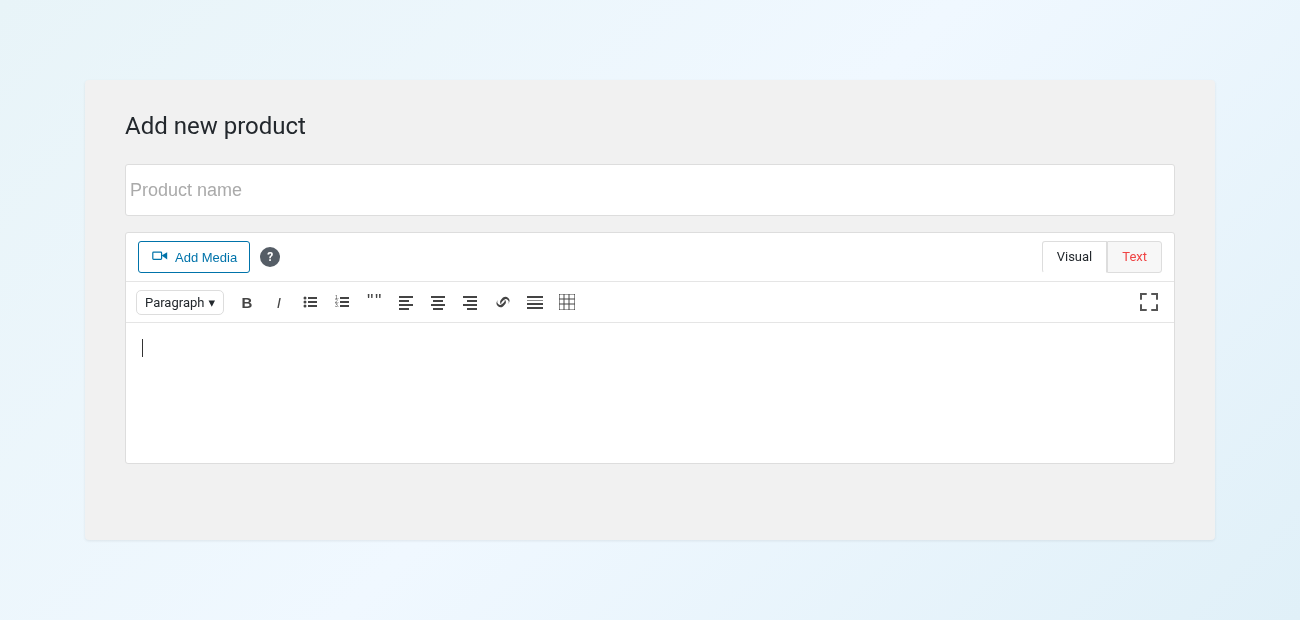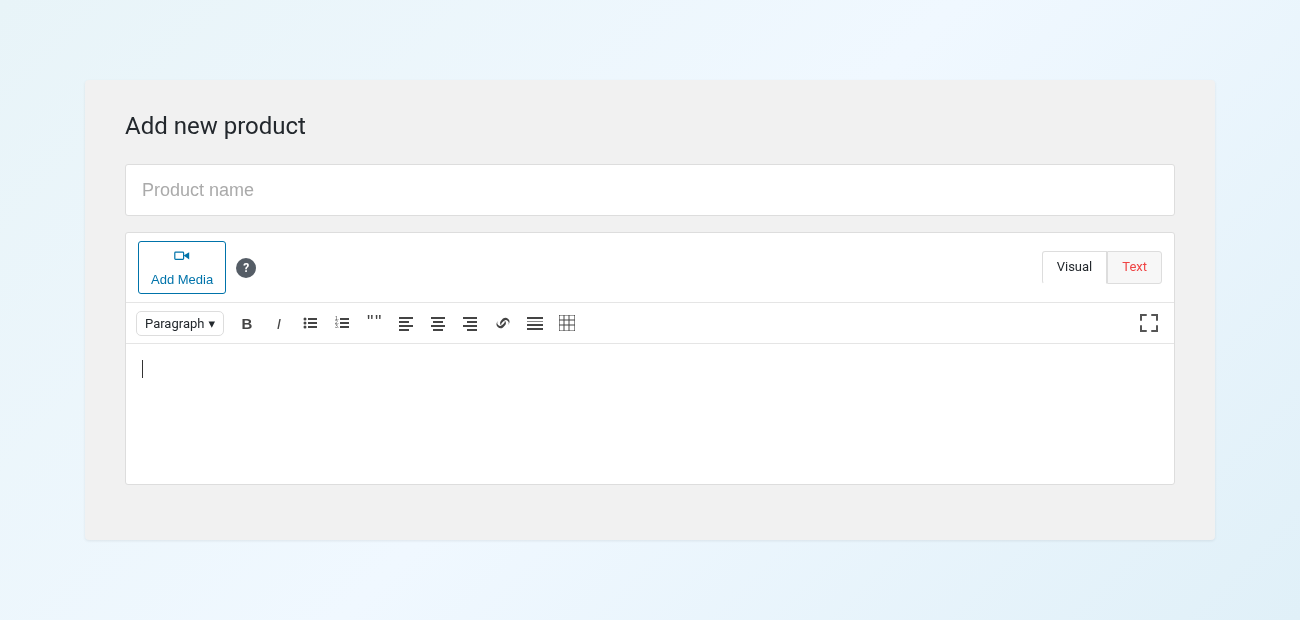--- a/index.html
+++ b/index.html
@@ -35,21 +35,21 @@
     }
 
     .product-name-input {
       width: 100%;
       height: 52px;
       border: 1px solid #ddd;
       border-radius: 3px;
       background: #fff;
       font-size: 18px;
       color: #aaa;
-      padding: 8px 16px;
+      padding: 8px 4px;
       outline: none;
       margin-bottom: 16px;
     }
 
     .product-name-input::placeholder {
       color: #aaa;
     }
 
     .editor-wrapper {
       background: #fff;
@@ -76,21 +76,20 @@
       align-items: center;
       gap: 6px;
       border: 1px solid #0073aa;
       background: #fff;
       color: #0073aa;
       font-size: 13px;
       font-weight: 500;
       padding: 6px 12px;
       border-radius: 3px;
       cursor: pointer;
-      flex-direction: column;
     }
 
     .media-icon {
       width: 18px;
       height: 18px;
       display: inline-flex;
       align-items: center;
       justify-content: center;
     }
 

